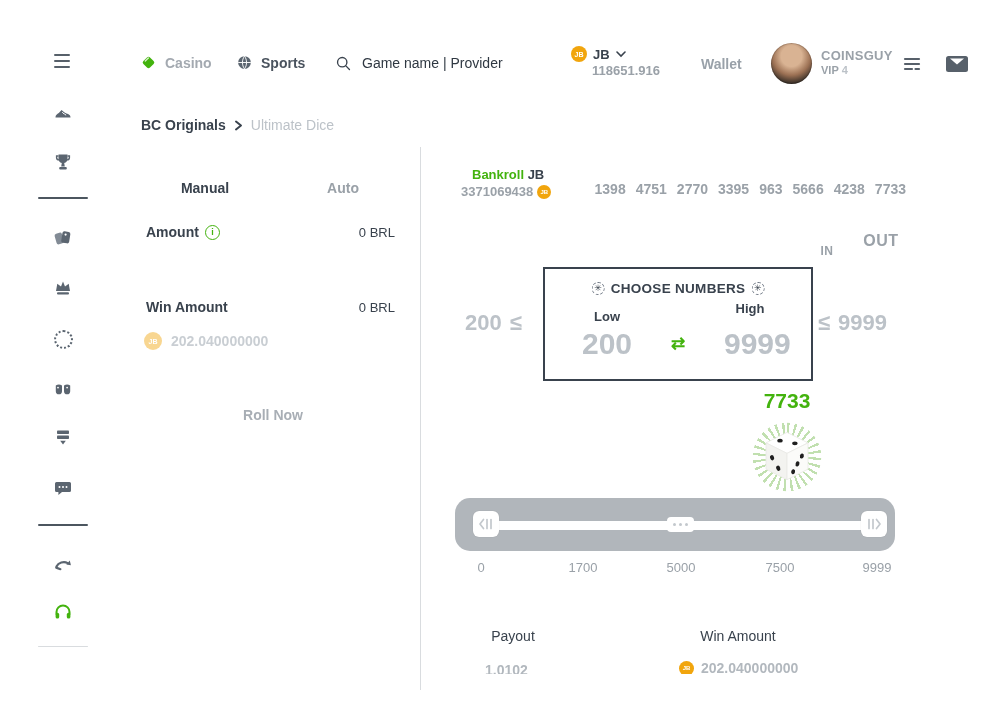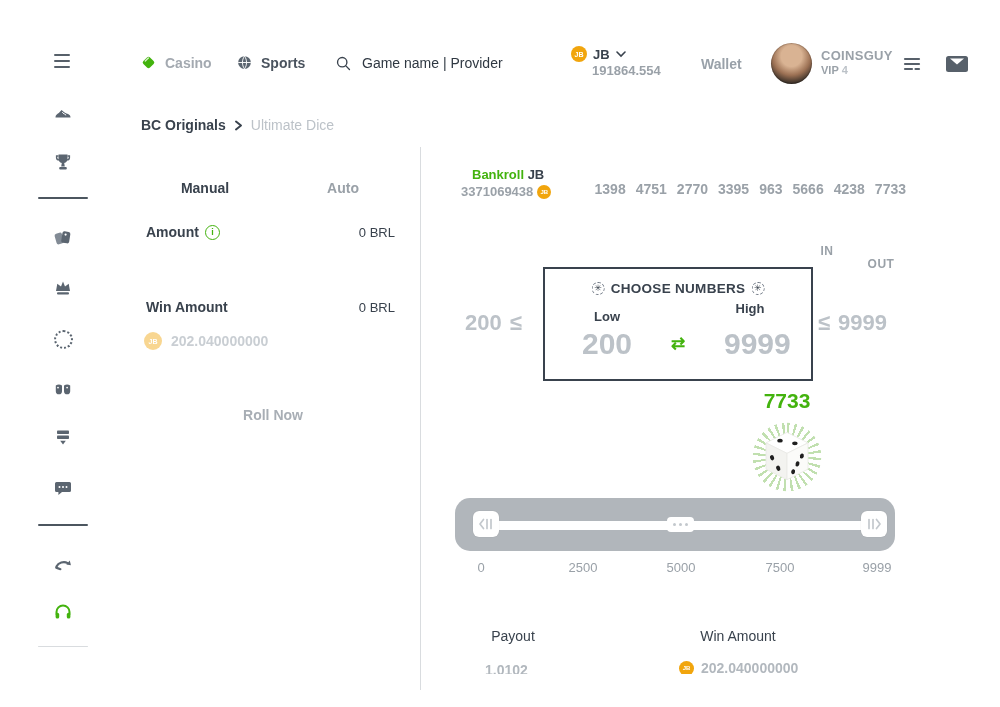--- a/index.html
+++ b/index.html
@@ -93,21 +93,21 @@
     <input value="Game name | Provider" style="">
   </div>
 
   <div class="abs row" style="left:571px;top:46px;gap:6px;cursor:pointer;">
     <span class="coin c16">JB</span>
     <span class="t-dark w7" style="font-size:13px;">JB</span>
     <svg width="10" height="8" viewBox="0 0 10 8">
       <polyline points="1,2 5,6 9,2" stroke="#39424d" stroke-width="1.6" fill="none" stroke-linecap="round"></polyline>
     </svg>
   </div>
-  <div class="abs t-gray w6" style="left:592px;top:63px;font-size:13px;">191864.554</div>
+  <div class="abs t-gray w6" style="left:592px;top:63px;font-size:13px;">118651.916</div>
 
   <div class="abs t-gray w6" style="left:701px;top:56px;font-size:14px;color:#99a1a9;cursor:pointer;">Wallet</div>
 
   <div class="abs avatar"></div>
   <div class="abs t-gray w7" style="left:821px;top:48px;font-size:13px;letter-spacing:.3px;">COINSGUY</div>
   <div class="abs" style="left:821px;top:64px;font-size:11px;">
     <span class="t-gray w6">VIP</span>
     <span class="t-light w6">4</span>
   </div>
 
@@ -222,21 +222,21 @@
     <span class="t-gray w7">4751</span>
     <span class="t-gray w7">2770</span>
     <span class="t-gray w7">3395</span>
     <span class="t-gray w7">963</span>
     <span class="t-gray w7">5666</span>
     <span class="t-gray w7">4238</span>
     <span class="t-gray w7">7733</span>
   </div>
 
   <div class="abs t-gray w7" style="left:827px;top:244px;font-size:12px;letter-spacing:.5px;transform:translateX(-50%);cursor:pointer;">IN</div>
-  <div class="abs t-gray w7" style="left:881px;top:257px;font-size:12px;letter-spacing:.5px;transform:translateX(-50%);cursor:pointer;">OUT</div>
+  <div class="abs t-gray w7" style="left:881px;top:232px;font-size:16px;letter-spacing:.5px;transform:translateX(-50%);cursor:pointer;">OUT</div>
 
   <div class="abs row" style="left:465px;top:310px;gap:8px;font-size:22px;">
     <span class="t-light w7">200</span>
     <span class="t-light w7">≤</span>
   </div>
   <div class="abs row" style="left:818px;top:310px;gap:8px;font-size:22px;">
     <span class="t-light w7">≤</span>
     <span class="t-light w7">9999</span>
   </div>
 
@@ -293,21 +293,21 @@
           <line x1="3" y1="2.5" x2="3" y2="11.5"></line>
             <line x1="7" y1="2.5" x2="7" y2="11.5"></line>
             <polyline points="10.5,2.5 14,7 10.5,11.5"></polyline>
         </g>
       </svg>
     </div>
   </div>
 
   <div class="abs ticks">
     <span>0</span>
-    <span>2500</span>
+    <span>1700</span>
     <span>5000</span>
     <span>7500</span>
     <span>9999</span>
   </div>
 
   <div class="abs t-dark" style="left:513px;top:628px;font-size:14px;transform:translateX(-50%);">Payout</div>
   <div class="abs t-dark" style="left:738px;top:628px;font-size:14px;transform:translateX(-50%);">Win Amount</div>
   <div class="abs w7" style="left:485px;top:662px;font-size:14px;color:#b2b8be;">1.0102</div>
   <div class="abs row" style="left:679px;top:660px;gap:7px;">
     <span class="coin c14" style="width:15px;height:15px;">JB</span>

